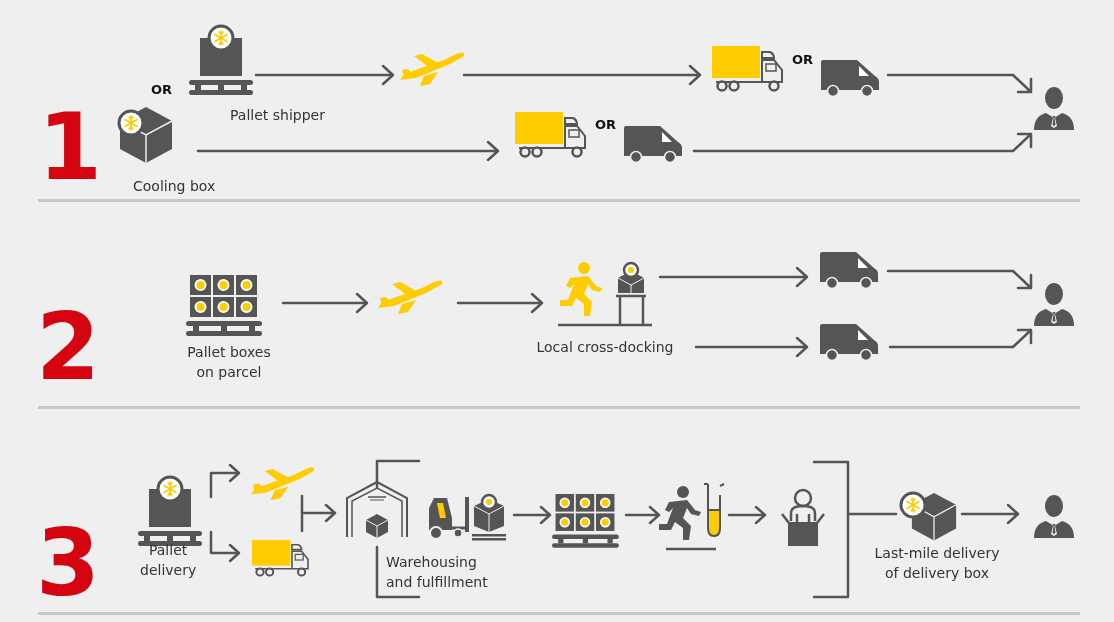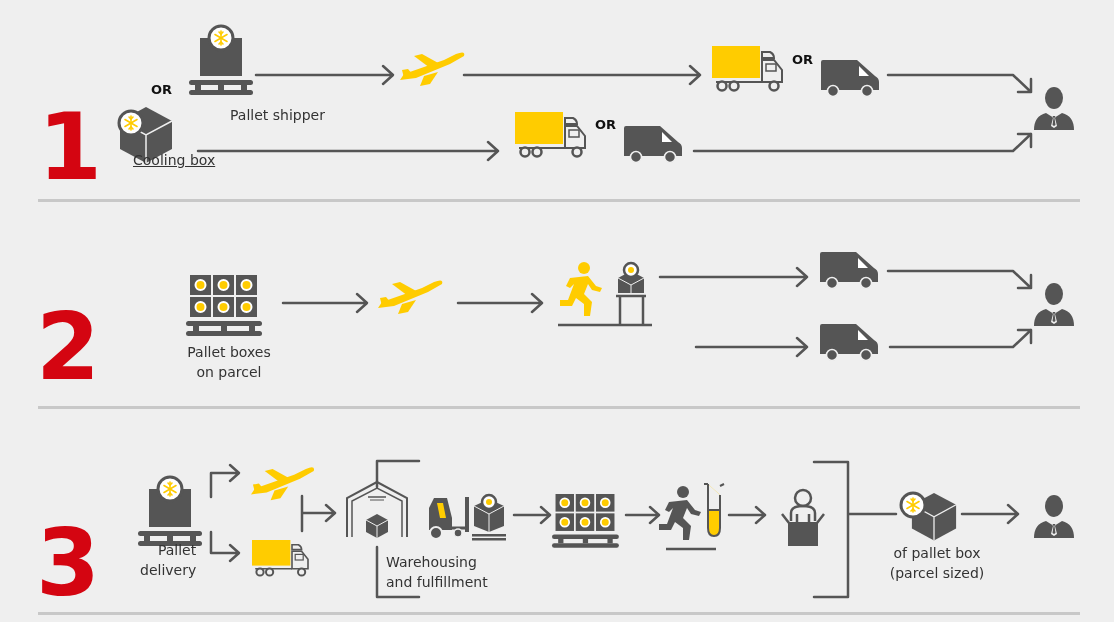--- a/index.html
+++ b/index.html
@@ -229,33 +229,34 @@
 <div class="num" style="left:36px; top:518px;">3</div>
 
 <div class="divider" style="top:199px;"></div>
 <div class="divider" style="top:406px;"></div>
 <div class="divider" style="top:612px;"></div>
 
 <div class="or" style="left:151px; top:82px;">OR</div>
 <div class="or" style="left:792px; top:52px;">OR</div>
 <div class="or" style="left:595px; top:117px;">OR</div>
 <div class="lbl" style="left:210px; top:105px;margin-left:20px;">Pallet shipper</div>
-<div class="lbl" style="left:133px; top:150px;text-decoration:underline;">Cooling box</div>
+<div class="lbl" style="left:133px; top:176px;">Cooling box</div>
 
 <div class="lbl" style="left:174px; top:342px; width:110px;">
   <div>Pallet boxes</div>
   <div>on parcel</div>
 </div>
 <div class="lbl" style="left:530px; top:337px; width:150px;">
-</div>
-
-<div class="lbl" style="left:140px; top:540px; text-align:right;">
+  <div>Local cross-docking</div>
+</div>
+
+<div class="lbl" style="left:140px; top:540px; text-align:center;">
   <div>Pallet</div>
   <div>delivery</div>
 </div>
 <div class="lbl" style="left:386px; top:552px; text-align:left;">
   <div>Warehousing</div>
   <div>and fulfillment</div>
 </div>
 <div class="lbl" style="left:862px; top:543px; width:150px;">
-  <div>of pallet box</div>
-  <div>(parcel sized)</div>
+  <div>Last-mile delivery</div>
+  <div>of delivery box</div>
 </div>
 
 </body></html>

